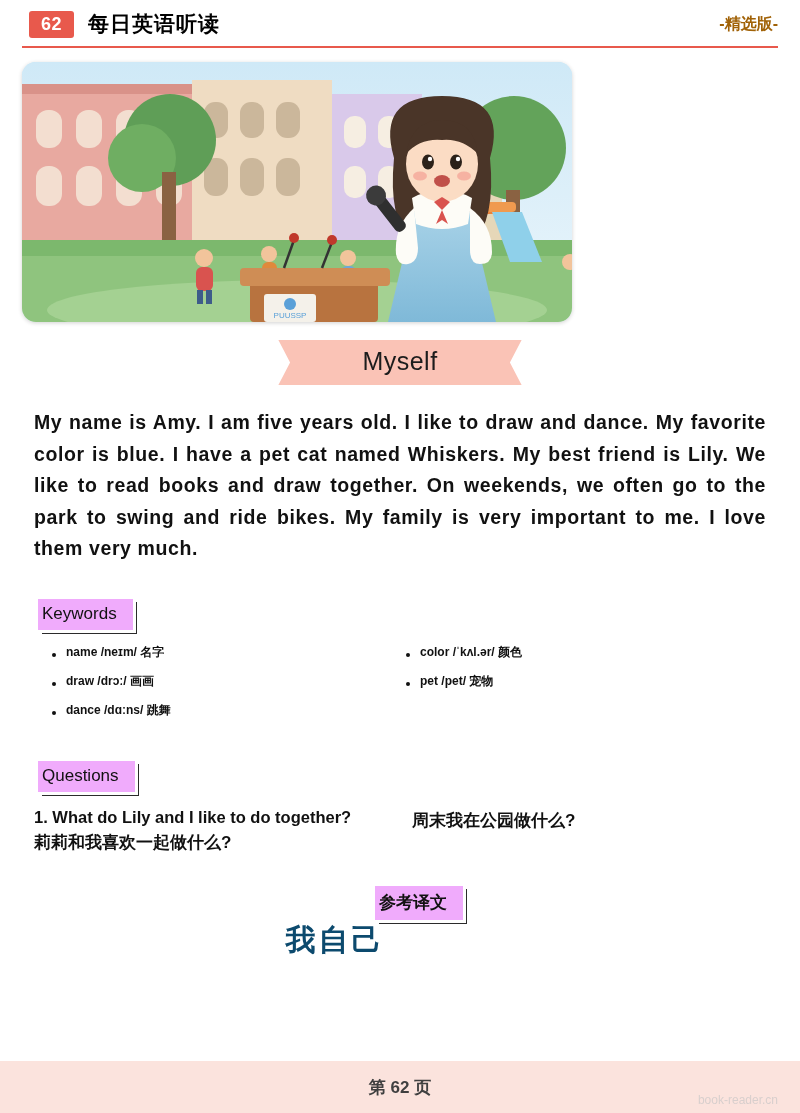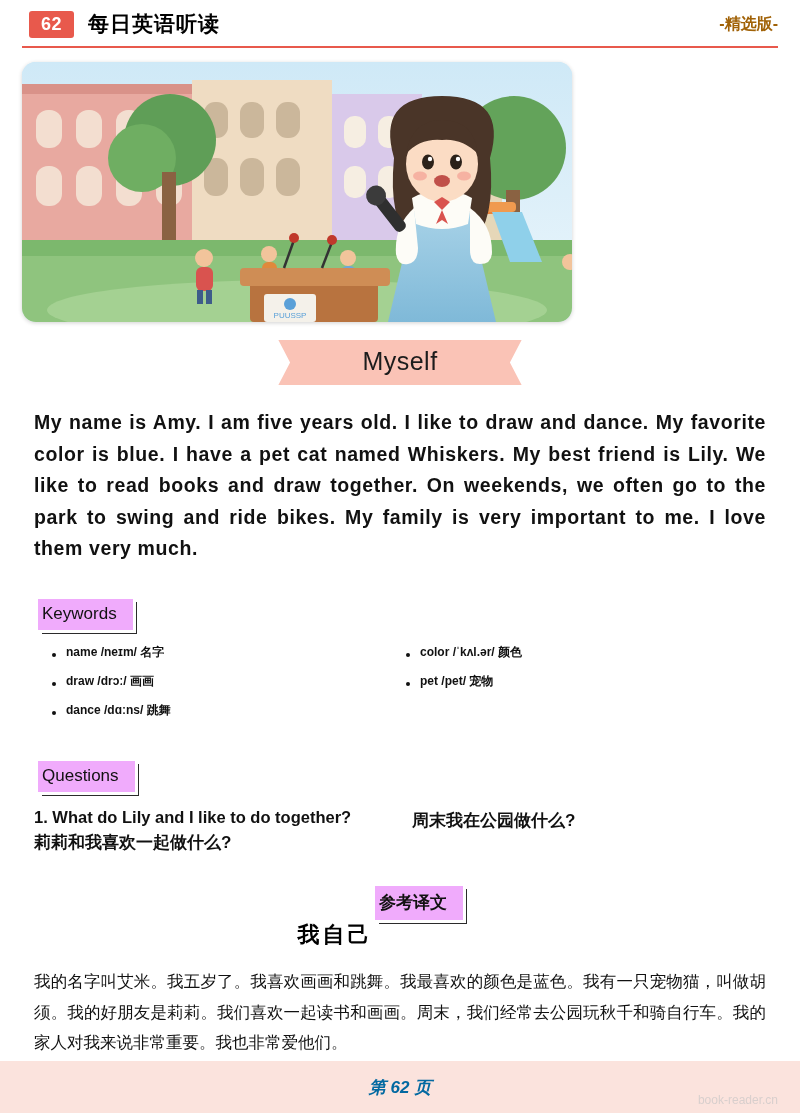--- a/index.html
+++ b/index.html
@@ -171,24 +171,24 @@
   
   .tr-head {
     display: flex;
     align-items: center;
     margin-top: 32px;
     flex-direction: column;
   }
   .tr-title {
     flex: 1;
     text-align: center;
-    font-size: 22px;
+    font-size: 30px;
     font-weight: bold;
     letter-spacing: 3px;
-    color: #000000;
+    color: #0c4a6e;
     margin-right: 130px;
   }
   .tr-body {
     margin: 16px 34px 0 34px;
     font-size: 16.5px;
     line-height: 1.85;
     color: #111;
     text-align: justify;
   }
 
@@ -198,22 +198,21 @@
     left: 0; right: 0; bottom: 0;
     height: 52px;
     background: #fbe3dd;
     display: flex;
     align-items: center;
     justify-content: center;
   }
   .footer-text {
     font-size: 17px;
     font-weight: bold;
-    color: #0369a1;
-    font-style: italic;
+    color: #404040;
   }
   .watermark {
     position: absolute;
     right: 22px;
     bottom: 6px;
     font-size: 12px;
     color: #d8cfcd;
   }
 </style>
 </head>
@@ -395,19 +394,18 @@
       <div class="q-cn">周末我在公园做什么?</div>
     </div>
   </div>
 </div>
 
 <div>
   <div class="tr-head">
     <div class="tag cn">参考译文</div>
     <div class="tr-title">我自己</div>
   </div>
-  <div class="tr-body">我的名字叫艾米。我五岁了。我喜欢画画和跳舞。我最喜欢的颜色是蓝色。我有一只宠物猫，叫做胡须。我的好朋友是莉莉。我们喜欢一起读书和画画。周末，我们经常去公园玩秋千和骑自行车。我的家人对我来说非常重要。我也非常爱他们。</div>
 </div>
 
 <div class="footer">
   <span class="footer-text">第 62 页</span>
   <span class="watermark">book-reader.cn</span>
 </div>
 
 </body></html>

